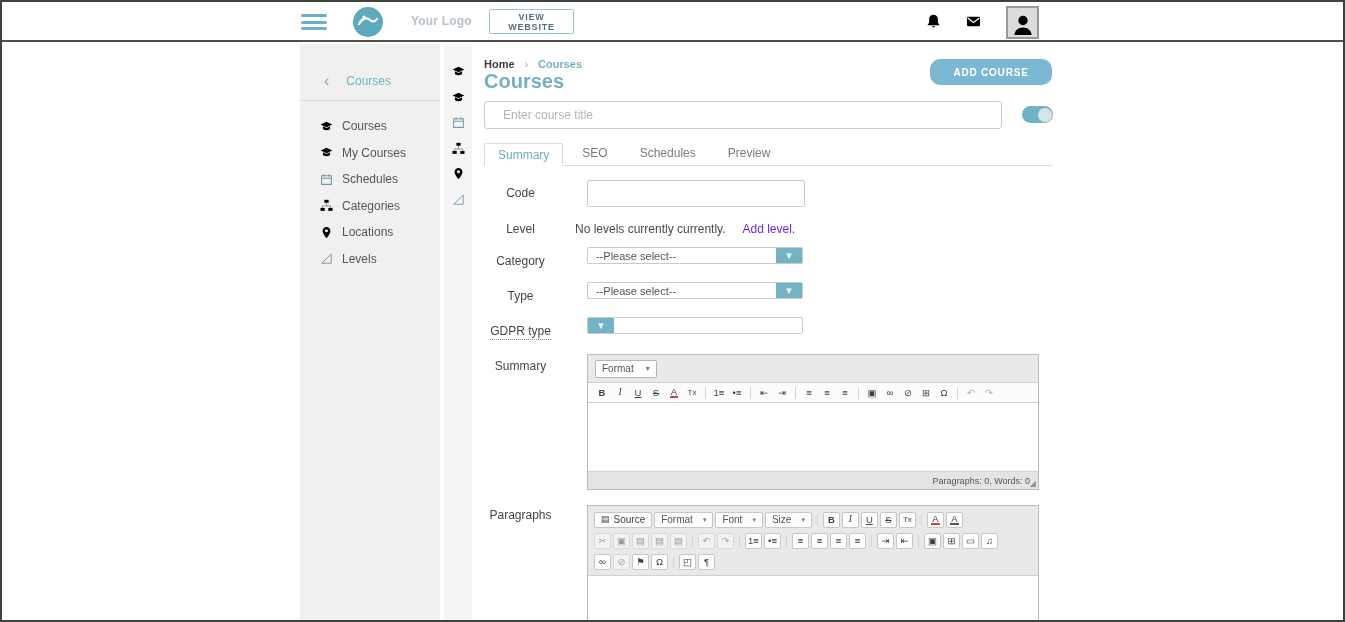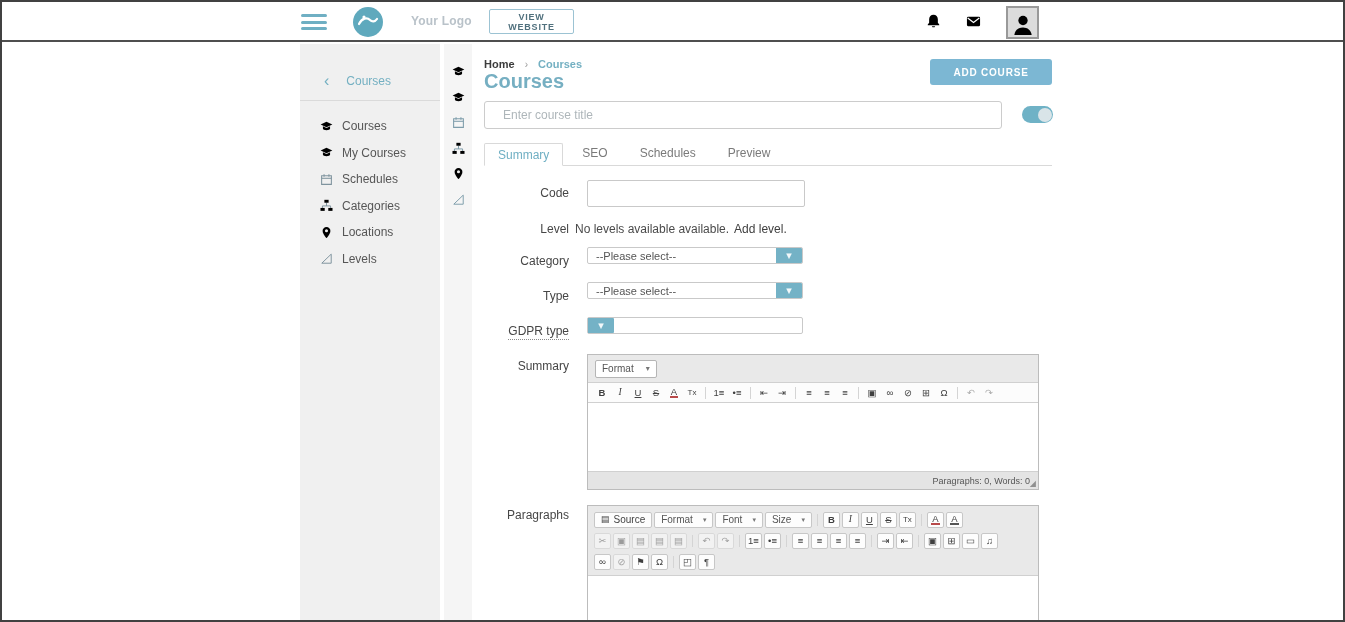--- a/index.html
+++ b/index.html
@@ -34,41 +34,41 @@
   .rail{position:absolute;left:442px;top:42px;width:28px;height:578px;background:#f5f5f5;padding-top:21px}
   .rail .ric{display:block;width:13px;height:13px;margin:0 auto 12.5px;color:#7e9dab;cursor:pointer}
 
   
   .main{position:absolute;left:470px;top:42px;right:0;bottom:0;background:#fff}
   .crumbs{position:absolute;left:12px;top:14px;font-size:11px}
   .crumbs .home{font-weight:bold;color:#3c3c3c;cursor:pointer}
   .crumbs .csep{color:#9a9a9a;margin:0 7px;font-size:10px}
   .crumbs .cur{color:#74b0c2;font-weight:bold;cursor:pointer}
   .page-title{position:absolute;left:12px;top:26px;margin:0;font-size:20px;font-weight:bold;color:#76afc2}
-  .add-btn{position:absolute;left:458px;top:15px;width:122px;height:26px;background:#7cb7d3;color:#fff;border:none;border-radius:3px;
+  .add-btn{position:absolute;left:458px;top:15px;width:122px;height:26px;background:#7cb7d3;color:#fff;border:none;border-radius:10px;
     font-size:10px;font-weight:bold;letter-spacing:.8px;cursor:pointer;font-family:inherit}
   .title-input{position:absolute;left:12px;top:57px;width:518px;height:28px;border:1px solid #ccc;border-radius:3px;padding:0 18px;
     font-size:12px;color:#444;font-family:inherit;outline:none}
   .title-input::placeholder{color:#aeb6ba}
   .toggle{position:absolute;left:550px;top:62px;width:31px;height:17px;border-radius:9px;background:#6fb2c6;cursor:pointer}
   .toggle .knob{position:absolute;right:1.5px;top:1.5px;width:14px;height:14px;border-radius:50%;background:#d9e4e8}
 
   .tabs{position:absolute;left:12px;top:98px;width:568px;height:24px;display:flex;align-items:flex-end;border-bottom:1px solid #d9d9d9}
   .tab{height:23px;line-height:23px;padding:0 13px;font-size:12px;color:#7a7a7a;cursor:pointer;margin-right:6px;white-space:nowrap}
   .tab.active{background:#fff;border:1px solid #d9d9d9;border-bottom:1px solid #fff;margin-bottom:-1px;color:#6fafc3;border-radius:2px 2px 0 0}
 
-  .flabel{position:absolute;left:0;width:97px;text-align:right;font-size:12px;color:#464646;line-height:15px}
+  .flabel{position:absolute;left:0;width:97px;text-align:center;font-size:12px;color:#464646;line-height:15px}
   .lbl-code{top:142px}.lbl-level{top:178px}.lbl-category{top:210px}.lbl-type{top:245px}.lbl-gdpr{top:280px}
   .lbl-summary{top:315px}.lbl-desc{top:464px}
   .lbl-gdpr span{border-bottom:1px dotted #8a8a8a;padding-bottom:1px}
 
   .code-input{position:absolute;left:115px;top:136px;width:218px;height:27px;border:1px solid #c9c9c9;border-radius:2px;
     font-family:inherit;font-size:12px;padding:0 8px;outline:none;color:#444}
   .level-line{position:absolute;left:103px;top:178px;font-size:12px;color:#4a4a4a;line-height:15px}
-  .level-line a{color:#404040;text-decoration:none;margin-left:5px;cursor:pointer}
+  .level-line a{color:#6d28d9;text-decoration:none;margin-left:17px;cursor:pointer}
 
   .sel{position:absolute;left:115px;width:216px;height:17px;background:#fff;border:1px solid #c9c9c9;border-radius:2px;display:flex;align-items:stretch;cursor:pointer}
   .sel-cat{top:203px}.sel-type{top:238px}.sel-gdpr{top:273px}
   .sel .val{flex:1;font-size:11px;color:#555;display:flex;align-items:center;padding-left:8px}
   .sel .dbtn{width:26px;background:#74b2c6;color:#f2f8fa;display:flex;align-items:center;justify-content:center;font-size:11px;border-radius:0 1px 1px 0}
 
   
   .editor{position:absolute;left:115px;width:452px;border:1px solid #bcbcbc;background:#e9e9e9;display:flex;flex-direction:column}
   .sum-ed{top:310px;height:136px}
   .desc-ed{top:461px;height:117px;padding-top:3px}
@@ -261,21 +261,21 @@
       <div class="tab">SEO</div>
       <div class="tab">Schedules</div>
       <div class="tab">Preview</div>
     </div>
 
     <span class="flabel lbl-code">Code</span>
     <input class="code-input" type="text" value="" style="">
 
     <span class="flabel lbl-level">Level</span>
     <div class="level-line">
-      <span>No levels available available.</span><a>Add level.</a>
+      <span>No levels currently currently.</span><a>Add level.</a>
     </div>
 
     <span class="flabel lbl-category">Category</span>
     <div class="sel sel-cat">
       <span class="val">--Please select--</span>
       <span class="dbtn">▾</span>
     </div>
 
     <span class="flabel lbl-type">Type</span>
     <div class="sel sel-type">

